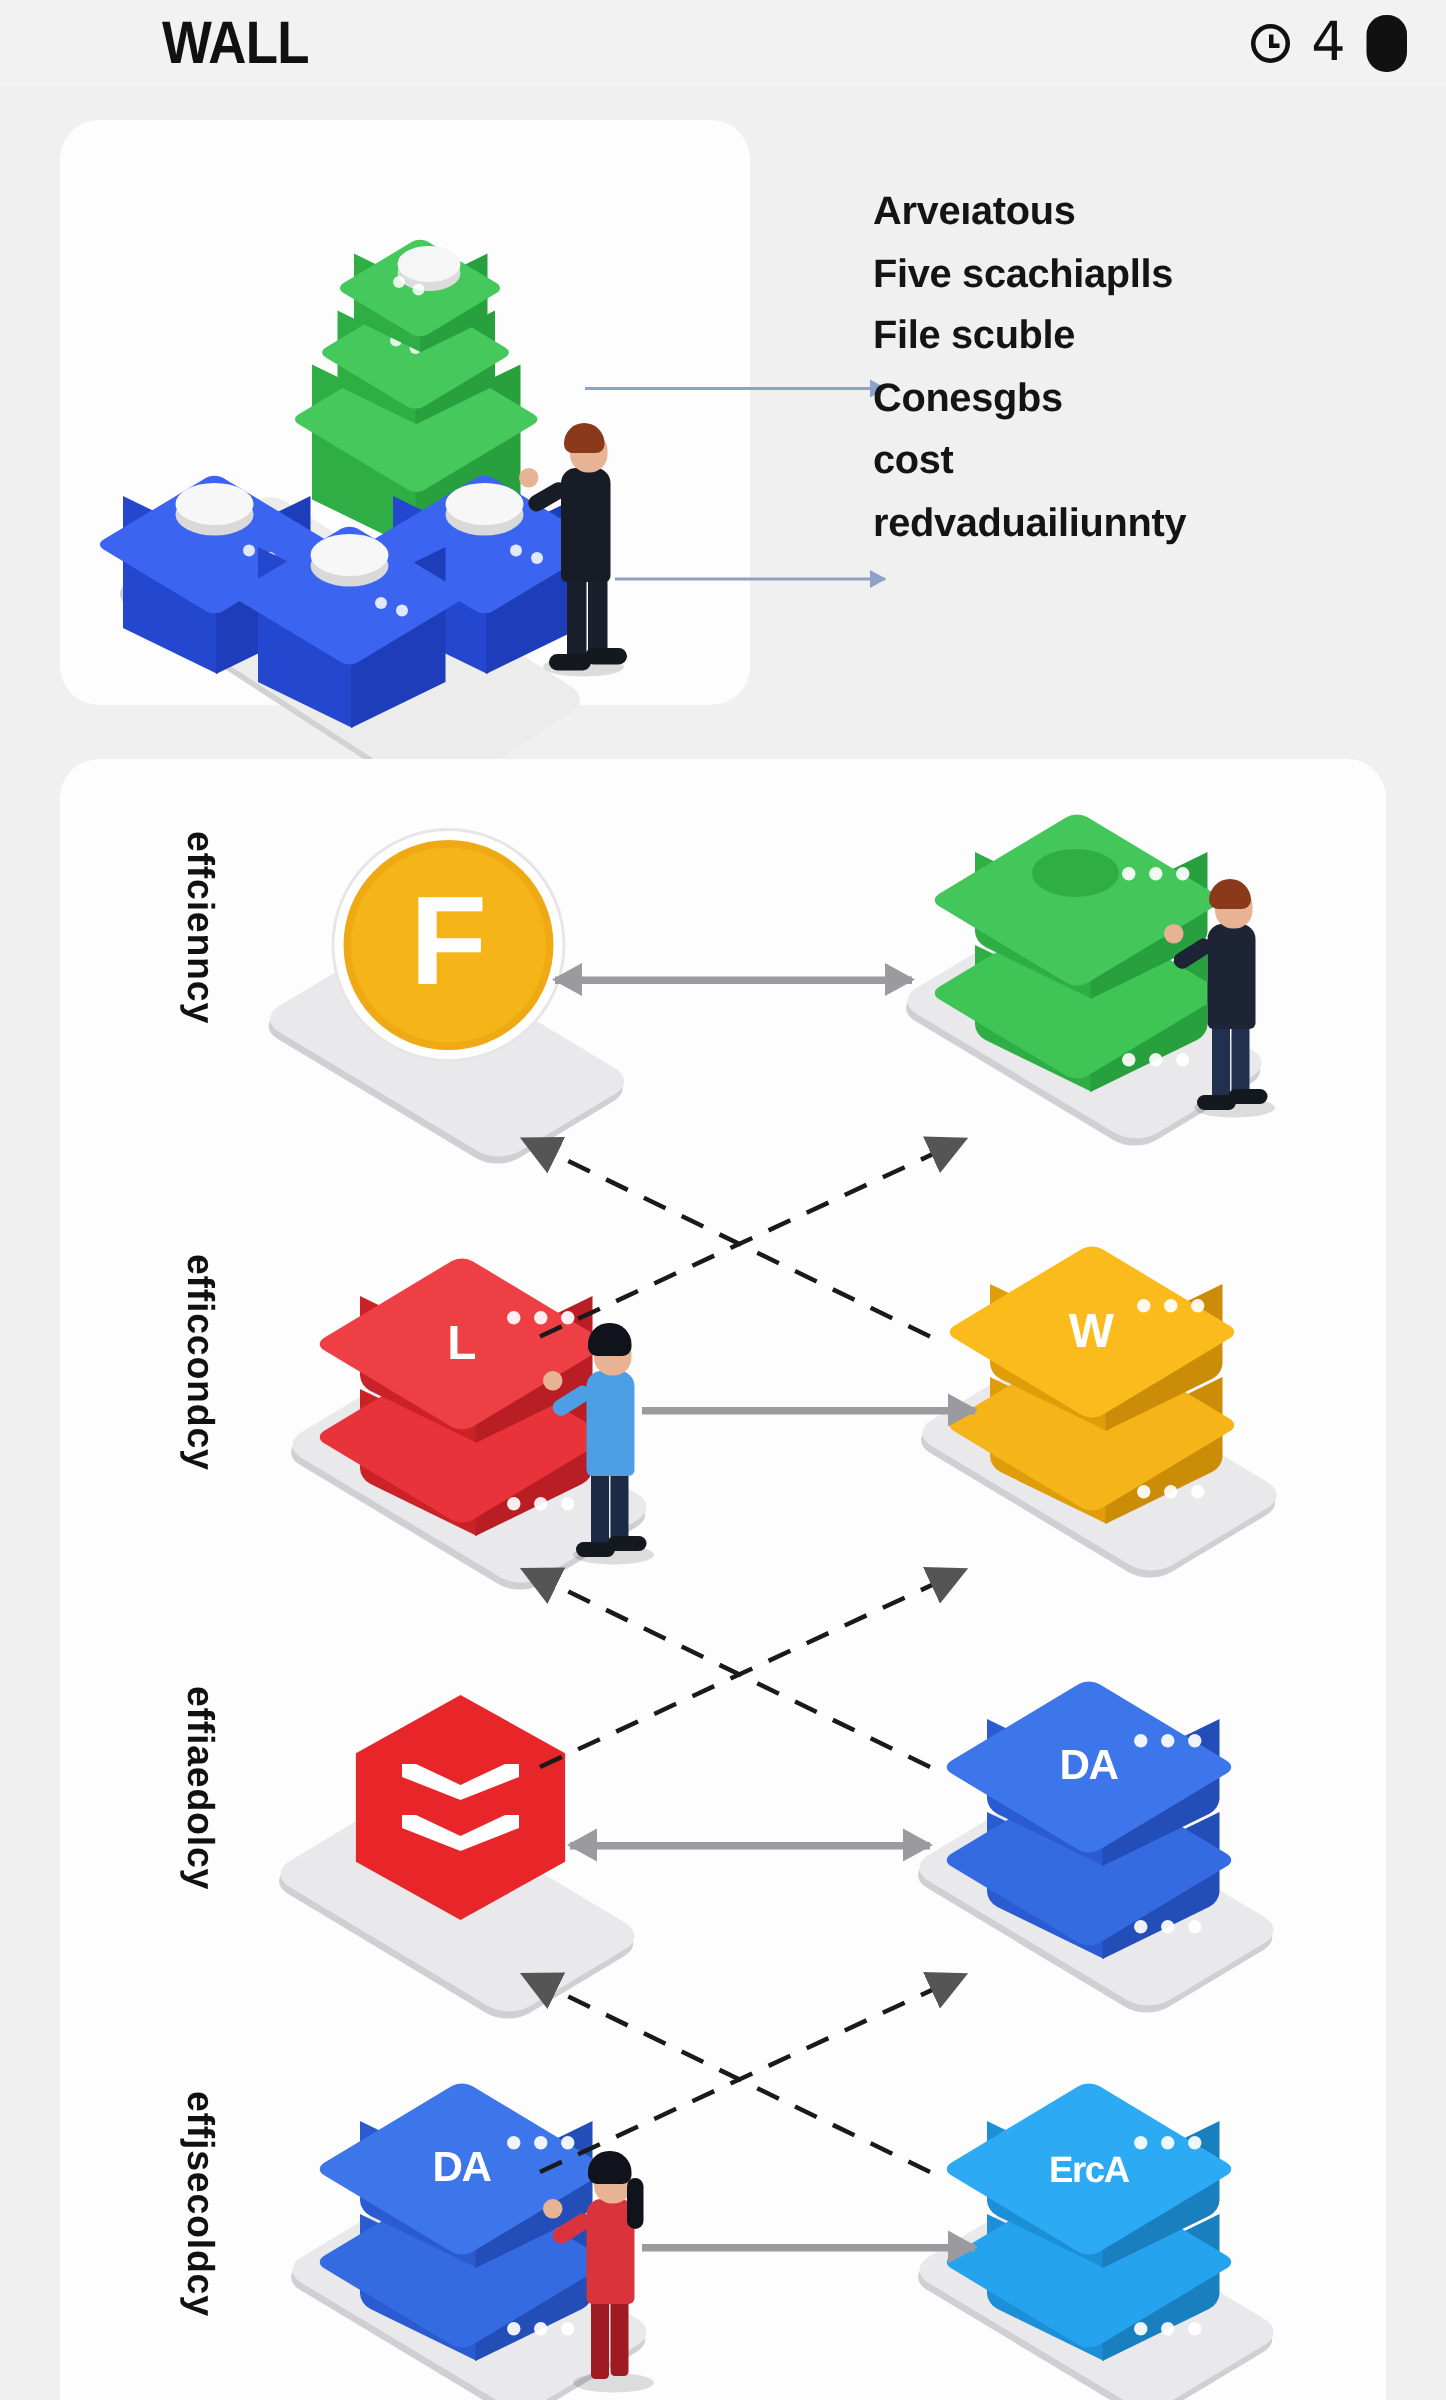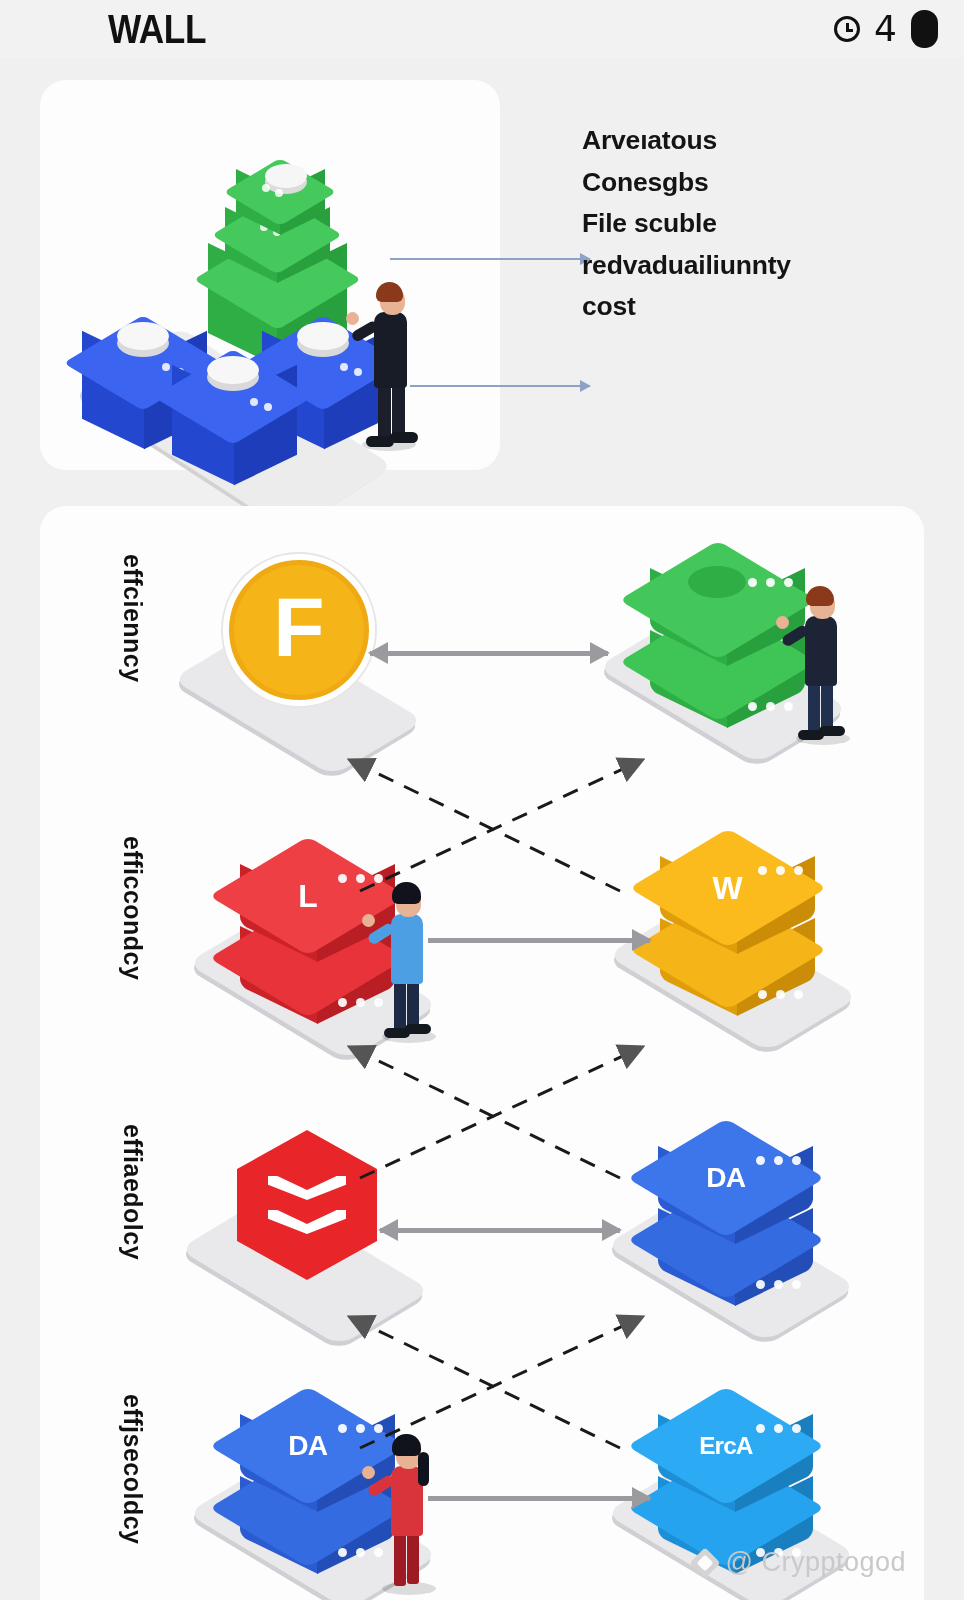--- a/index.html
+++ b/index.html
@@ -383,24 +383,25 @@
       <div style="position:absolute;left:306px;top:232px;width:13px;height:13px;border-radius:50%;background:#e7b394;"></div>
     </div>
 
     <div class="lead" style="left:350px; top:178px; width:200px;"></div>
     <div class="lead" style="left:370px; top:305px; width:180px;"></div>
   </div>
 </div>
 
 <ul class="featlist">
   <li>Arveıatous</li>
+  <li>Five scachiaplls</li>
+  <li>File scuble</li>
   <li>Conesgbs</li>
-  <li>File scuble</li>
+  <li>cost</li>
   <li>redvaduailiunnty</li>
-  <li>cost</li>
 </ul>
 
 <div class="card" id="flow-card">
 
   <div class="vlabel" style="top:48px;">effcienncy</div>
   <div class="vlabel" style="top:330px;">efficcondcy</div>
   <div class="vlabel" style="top:618px;">effiaedolcy</div>
   <div class="vlabel" style="top:888px;">effjsecoldcy</div>
 
   <div class="node" style="left:145px; top:42px;">
@@ -649,17 +650,13 @@
     <line x1="580" y1="385" x2="312" y2="255" stroke="#1a1a1a" stroke-width="3" stroke-dasharray="16 12" marker-end="url(#dh)"></line>
     <line x1="320" y1="385" x2="600" y2="255" stroke="#1a1a1a" stroke-width="3" stroke-dasharray="16 12" marker-end="url(#dh)"></line>
 
     <line x1="580" y1="672" x2="312" y2="542" stroke="#1a1a1a" stroke-width="3" stroke-dasharray="16 12" marker-end="url(#dh)"></line>
     <line x1="320" y1="672" x2="600" y2="542" stroke="#1a1a1a" stroke-width="3" stroke-dasharray="16 12" marker-end="url(#dh)"></line>
 
     <line x1="580" y1="942" x2="312" y2="812" stroke="#1a1a1a" stroke-width="3" stroke-dasharray="16 12" marker-end="url(#dh)"></line>
     <line x1="320" y1="942" x2="600" y2="812" stroke="#1a1a1a" stroke-width="3" stroke-dasharray="16 12" marker-end="url(#dh)"></line>
   </svg>
 
-  <div class="watermark">
-    <div class="wm-diamond"></div>
-    <span>@ Crypptogod</span>
-  </div>
 </div>
 
 </body></html>

